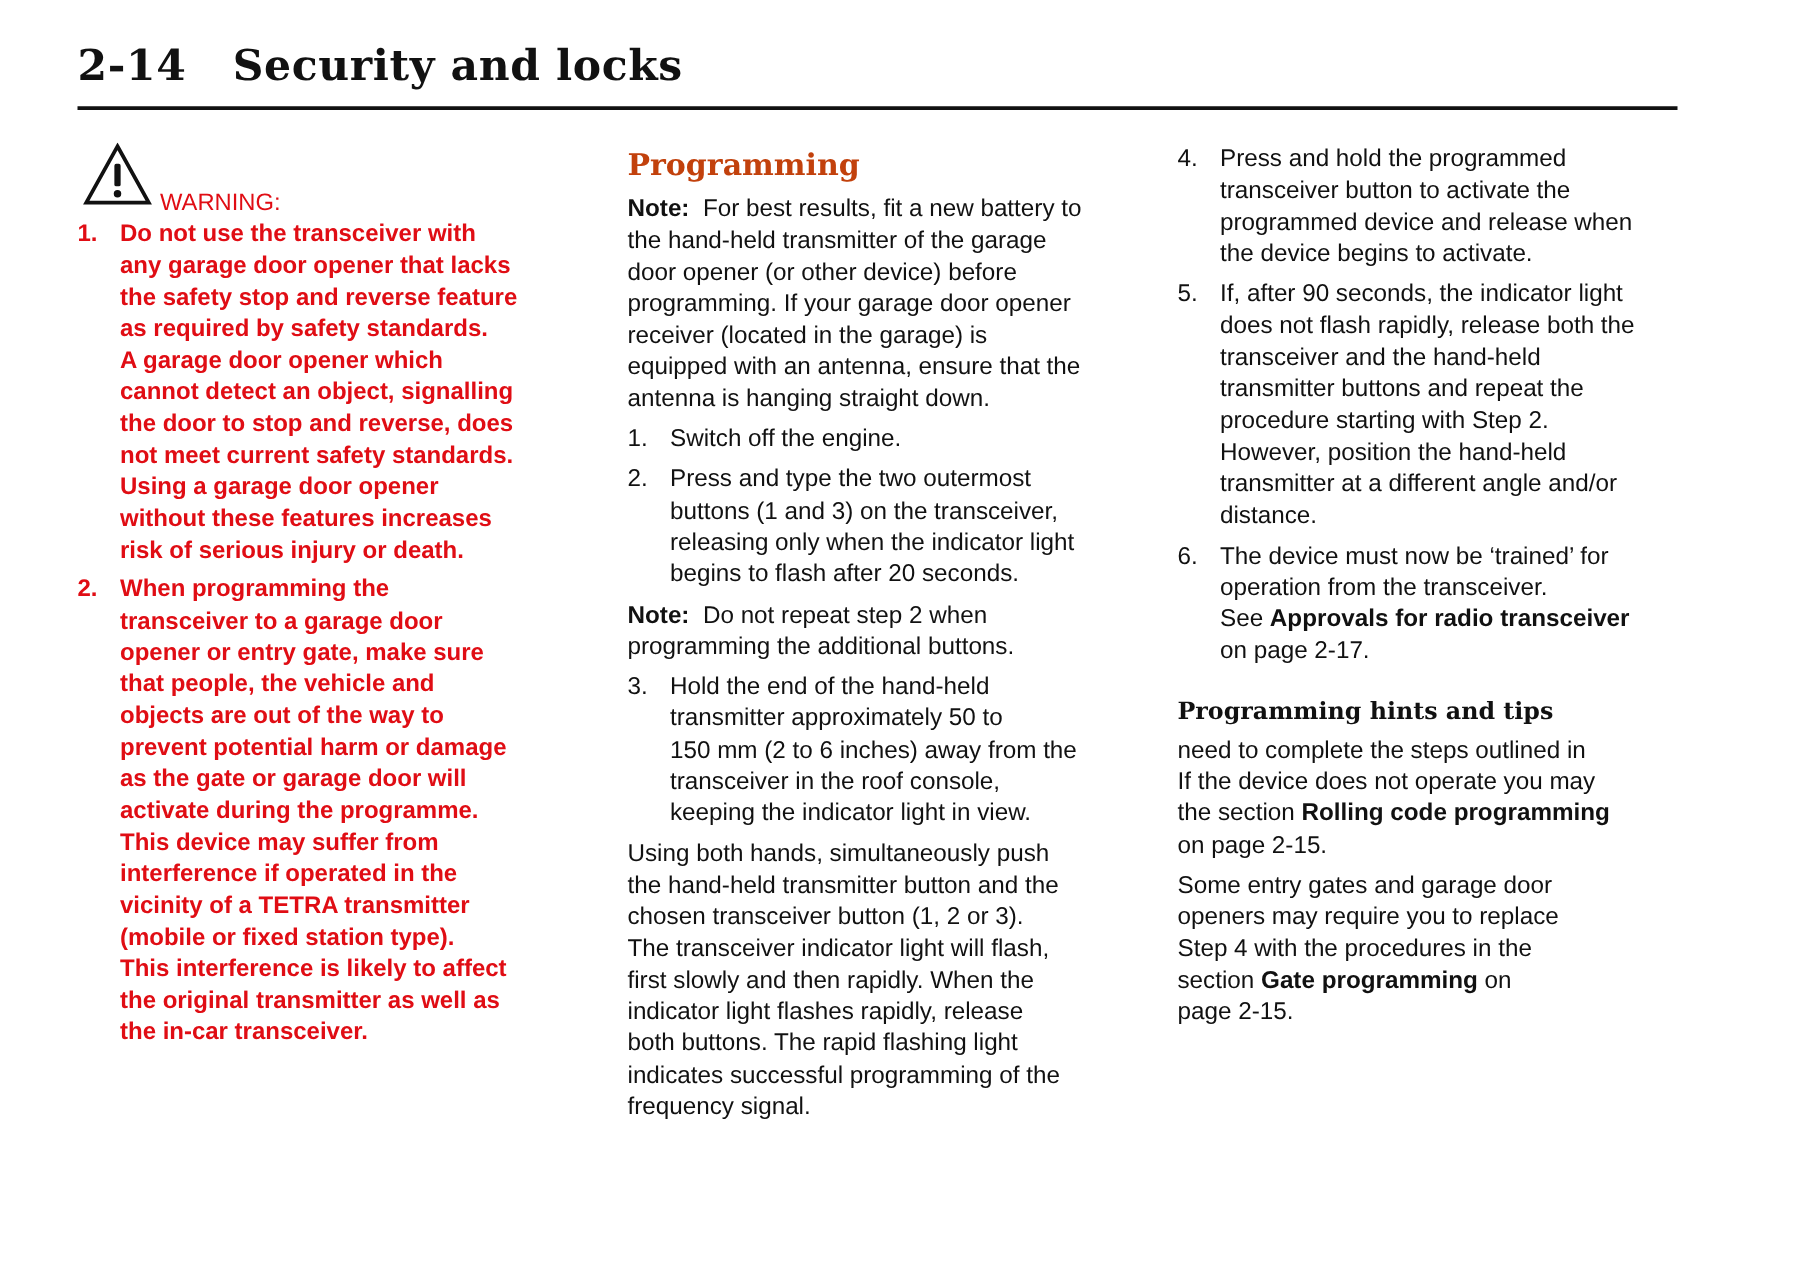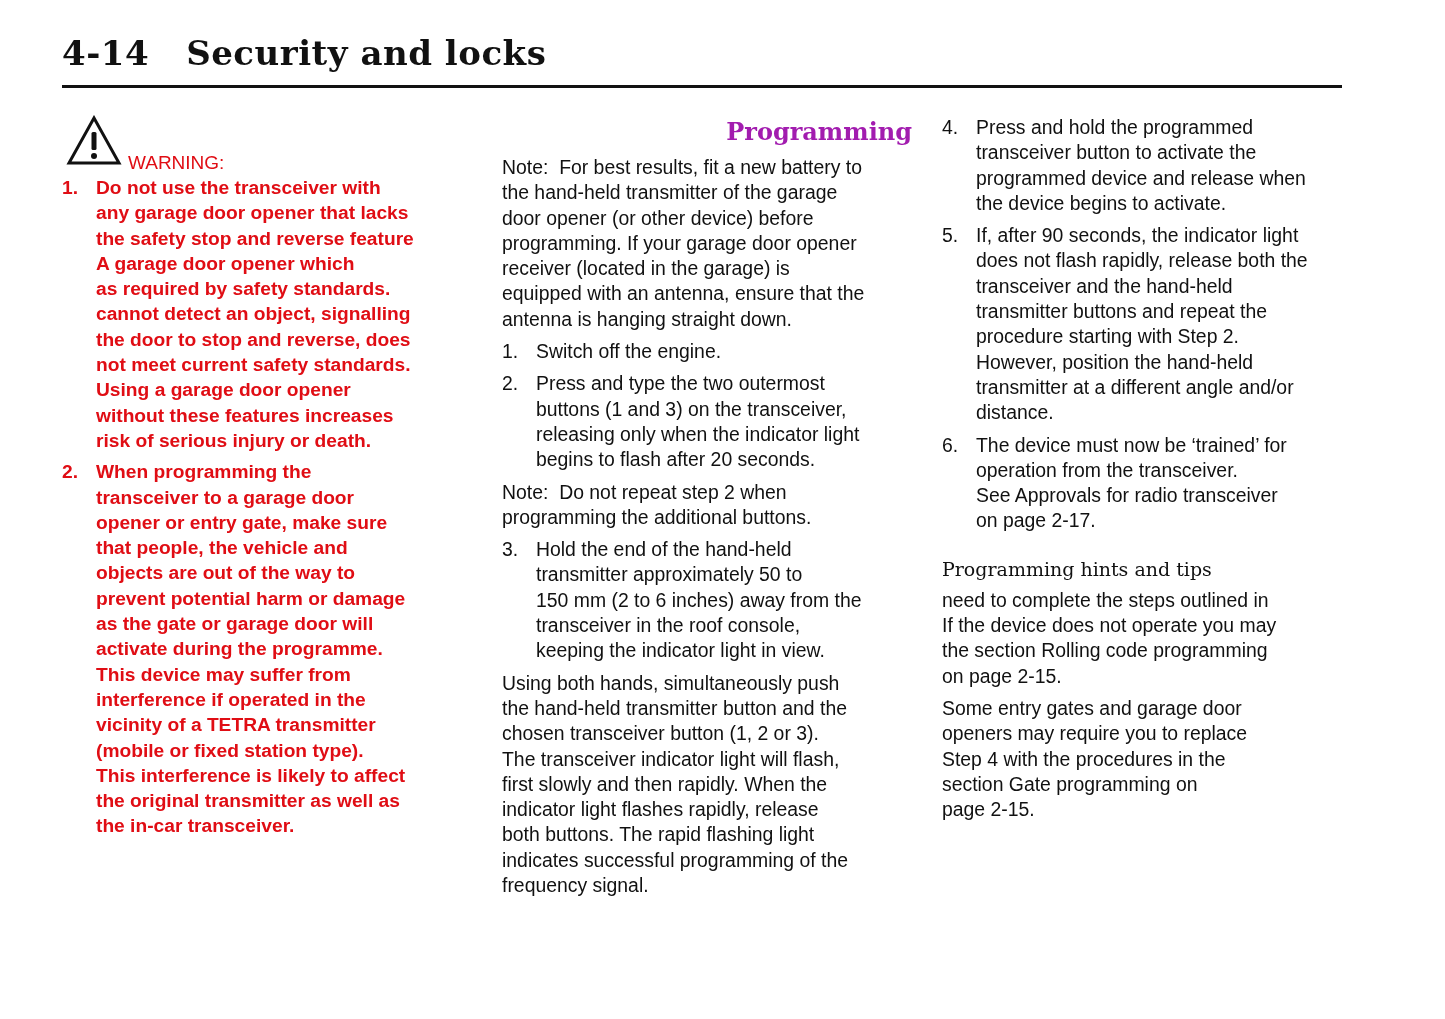--- a/index.html
+++ b/index.html
@@ -35,36 +35,36 @@
   .witem { display: flex; margin-top: 2px; }
   .witem + .witem { margin-top: 6px; }
   .wnum { width: 34px; flex: none; }
 
   .body {
     font-family: "Liberation Sans", "DejaVu Sans", sans-serif;
     font-size: 19.4px; line-height: 25.3px; color: #111;
   }
   h2.sec {
     font-family: "DejaVu Serif", "Liberation Serif", serif;
-    font-size: 24px; font-weight: bold; margin: 0 0 6px 0; line-height: 34px; color: #a21caf; text-align: right;
+    font-size: 24px; font-weight: bold; margin: 0 0 6px 0; line-height: 34px; color: #c2410c;
   }
   h3.sub {
     font-family: "DejaVu Serif", "Liberation Serif", serif;
-    font-size: 19px; font-weight: normal; margin: 22px 0 6px 0; line-height: 26px; color: #111;
+    font-size: 19px; font-weight: bold; margin: 22px 0 6px 0; line-height: 26px; color: #111;
   }
   .para { margin-bottom: 7px; }
   .step { display: flex; margin-bottom: 7px; }
   .snum { width: 34px; flex: none; }
-  b { font-weight: normal; }
+  b { font-weight: bold; }
 </style>
 </head>
 <body>
 
 <div class="header">
-  <span class="num">4-14</span>
+  <span class="num">2-14</span>
   <span class="title">Security and locks</span>
 </div>
 <div class="rule"></div>
 
 <div class="col col1 warn">
   <div class="warn-head">
     <span>
       <svg width="56" height="52" viewBox="0 0 56 52">
         <polygon points="28,3 53,48 3,48" fill="none" stroke="#111" stroke-width="3" stroke-linejoin="miter"></polygon>
         <rect x="25.5" y="17" width="5" height="18" rx="1.5" fill="#111"></rect>
@@ -73,22 +73,22 @@
     </span>
     <span class="label">WARNING:</span>
   </div>
   <div id="warn-items">
       <div class="witem">
         <span class="wnum">1.</span>
         <div>
           <div class="line">Do not use the transceiver with</div>
           <div class="line">any garage door opener that lacks</div>
           <div class="line">the safety stop and reverse feature</div>
+          <div class="line">as required by safety standards.</div>
           <div class="line">A garage door opener which</div>
-          <div class="line">as required by safety standards.</div>
           <div class="line">cannot detect an object, signalling</div>
           <div class="line">the door to stop and reverse, does</div>
           <div class="line">not meet current safety standards.</div>
           <div class="line">Using a garage door opener</div>
           <div class="line">without these features increases</div>
           <div class="line">risk of serious injury or death.</div>
         </div>
       </div>
       <div class="witem">
         <span class="wnum">2.</span>

